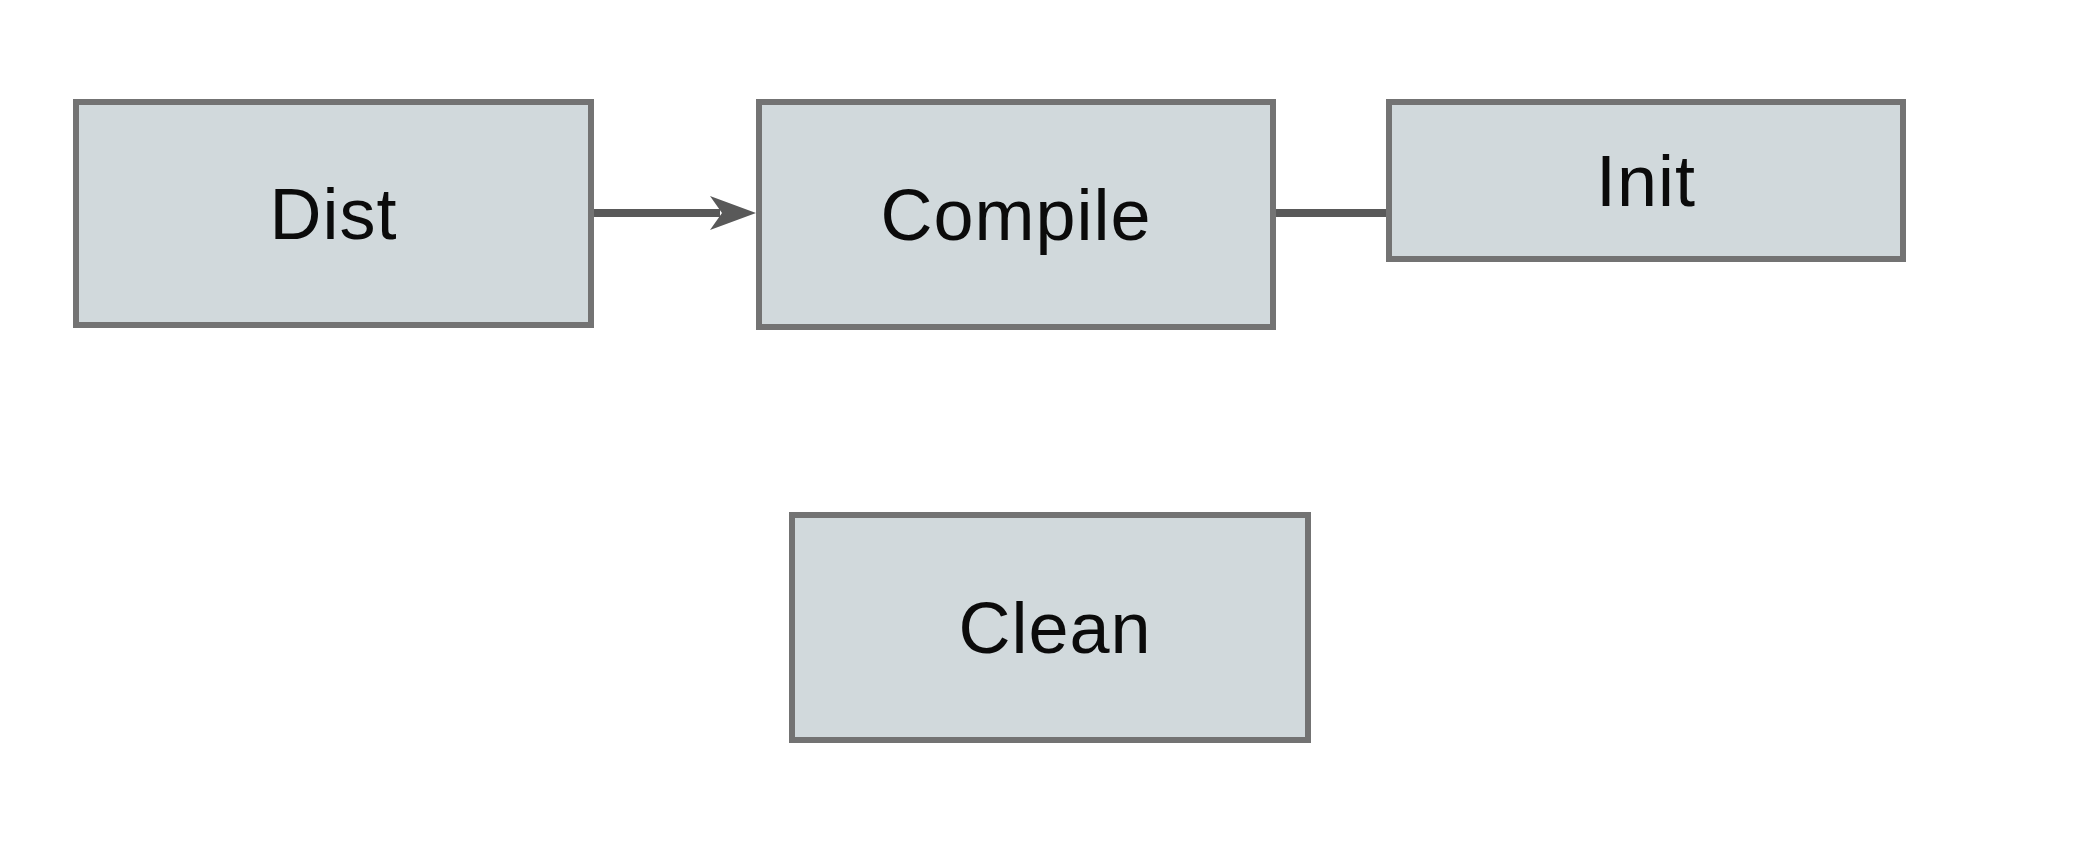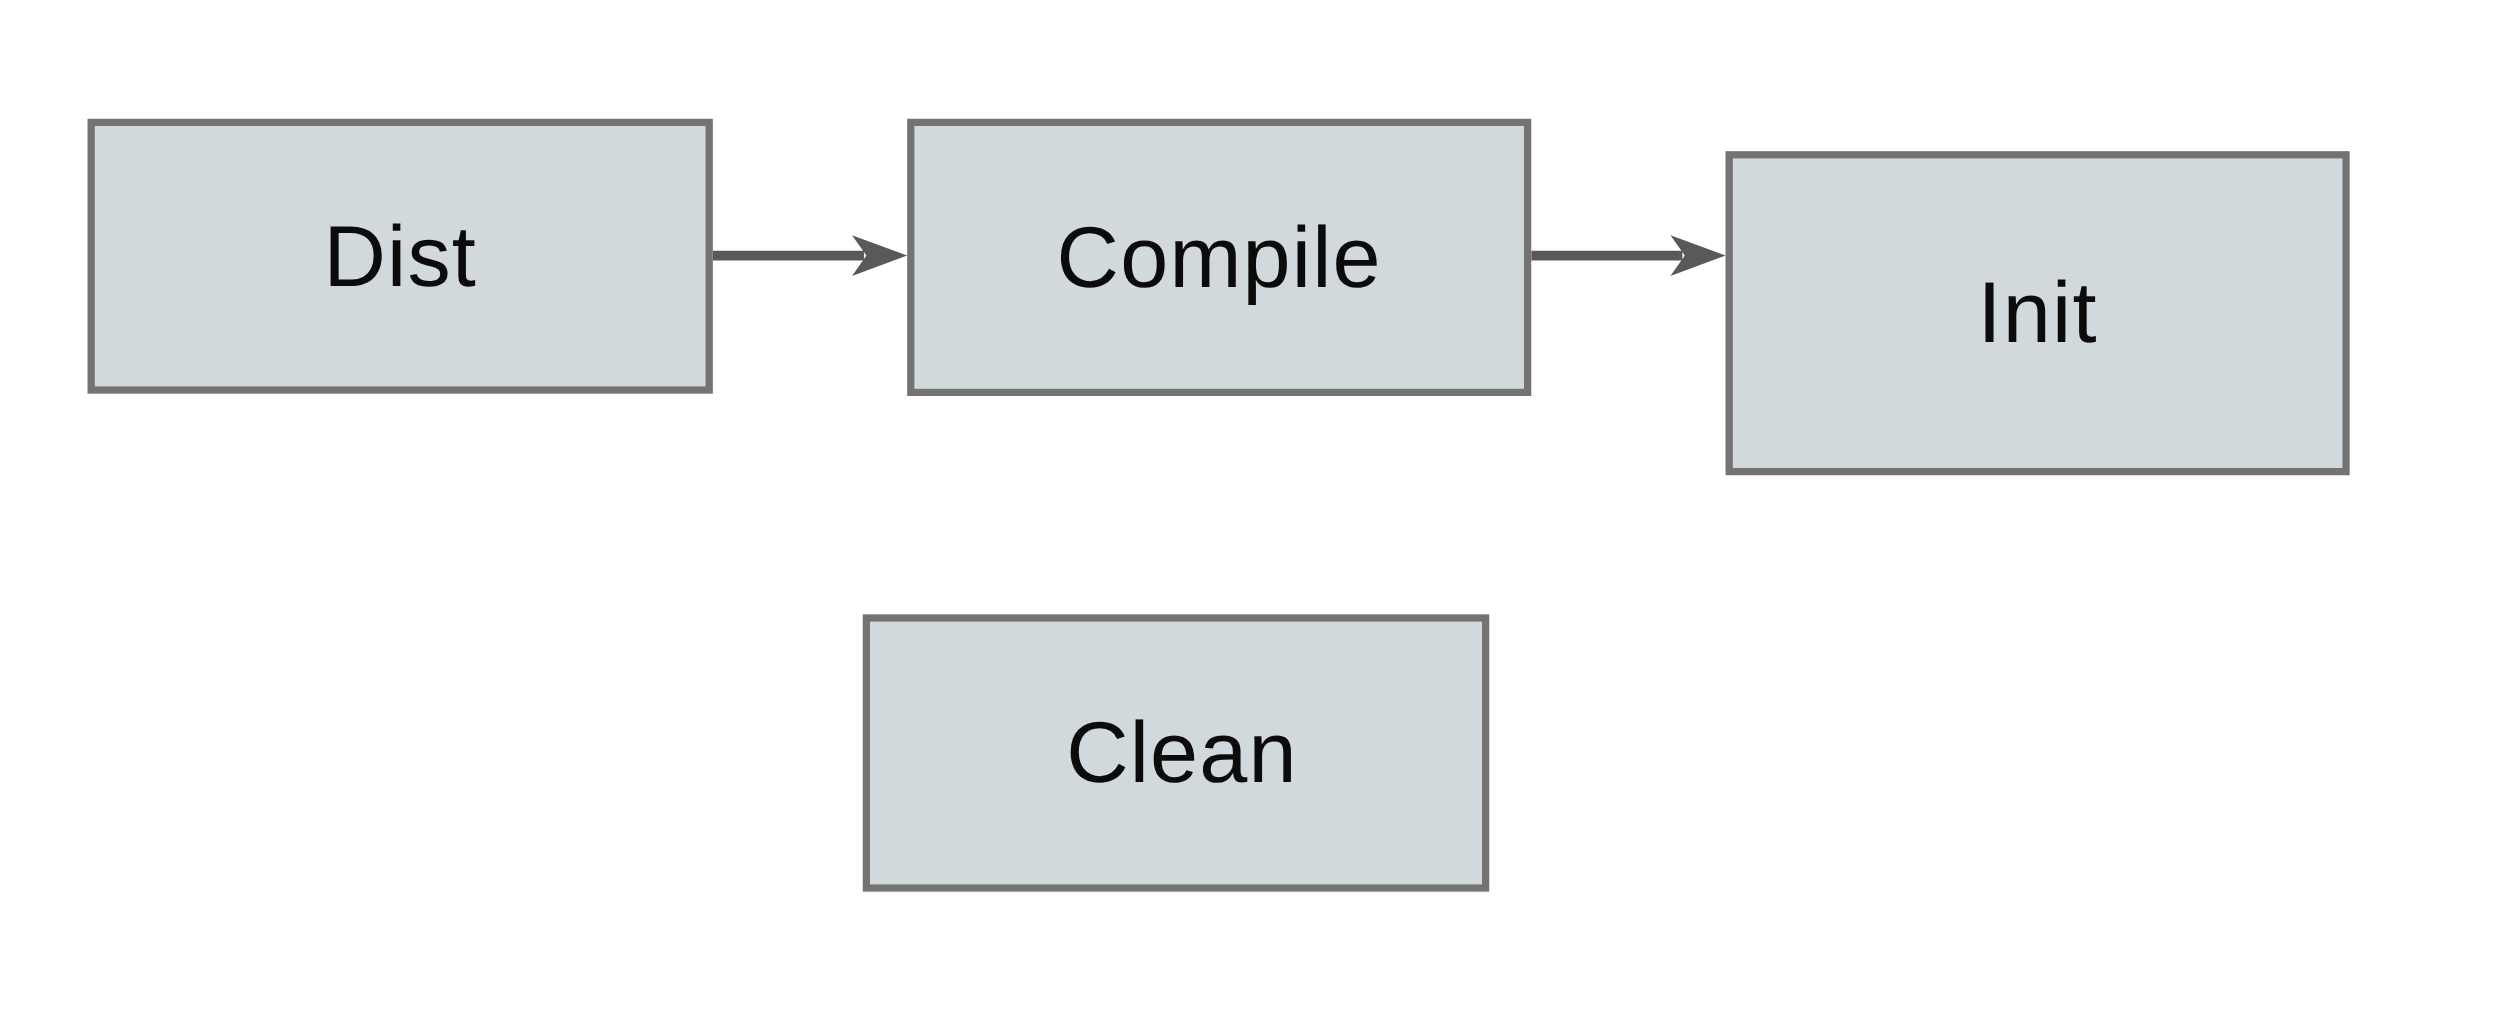--- a/index.html
+++ b/index.html
@@ -27,22 +27,22 @@
   .node-label {
     font-size: 72px;
     font-weight: 400;
     color: #0b0b0b;
     letter-spacing: 1px;
     line-height: 1;
     user-select: none;
   }
   .node-dist    { left: 73px;   top: 99px;  width: 521px; height: 229px; }
   .node-compile { left: 756px;  top: 99px;  width: 520px; height: 231px; }
-  .node-init    { left: 1438px; top: 99px;  width: 520px; height: 270px; margin-top: 27px; }
-  .node-clean   { left: 719px;  top: 512px; width: 522px; height: 231px; padding-left: 10px; }
+  .node-init    { left: 1386px; top: 99px;  width: 520px; height: 163px; }
+  .node-clean   { left: 789px;  top: 512px; width: 522px; height: 231px; padding-left: 10px; }
   .edge {
     position: absolute;
     width: 162px;
     height: 60px;
     top: 183px;
   }
   .edge-1 { left: 594px; }
   .edge-2 { left: 1276px; }
 </style>
 </head>

